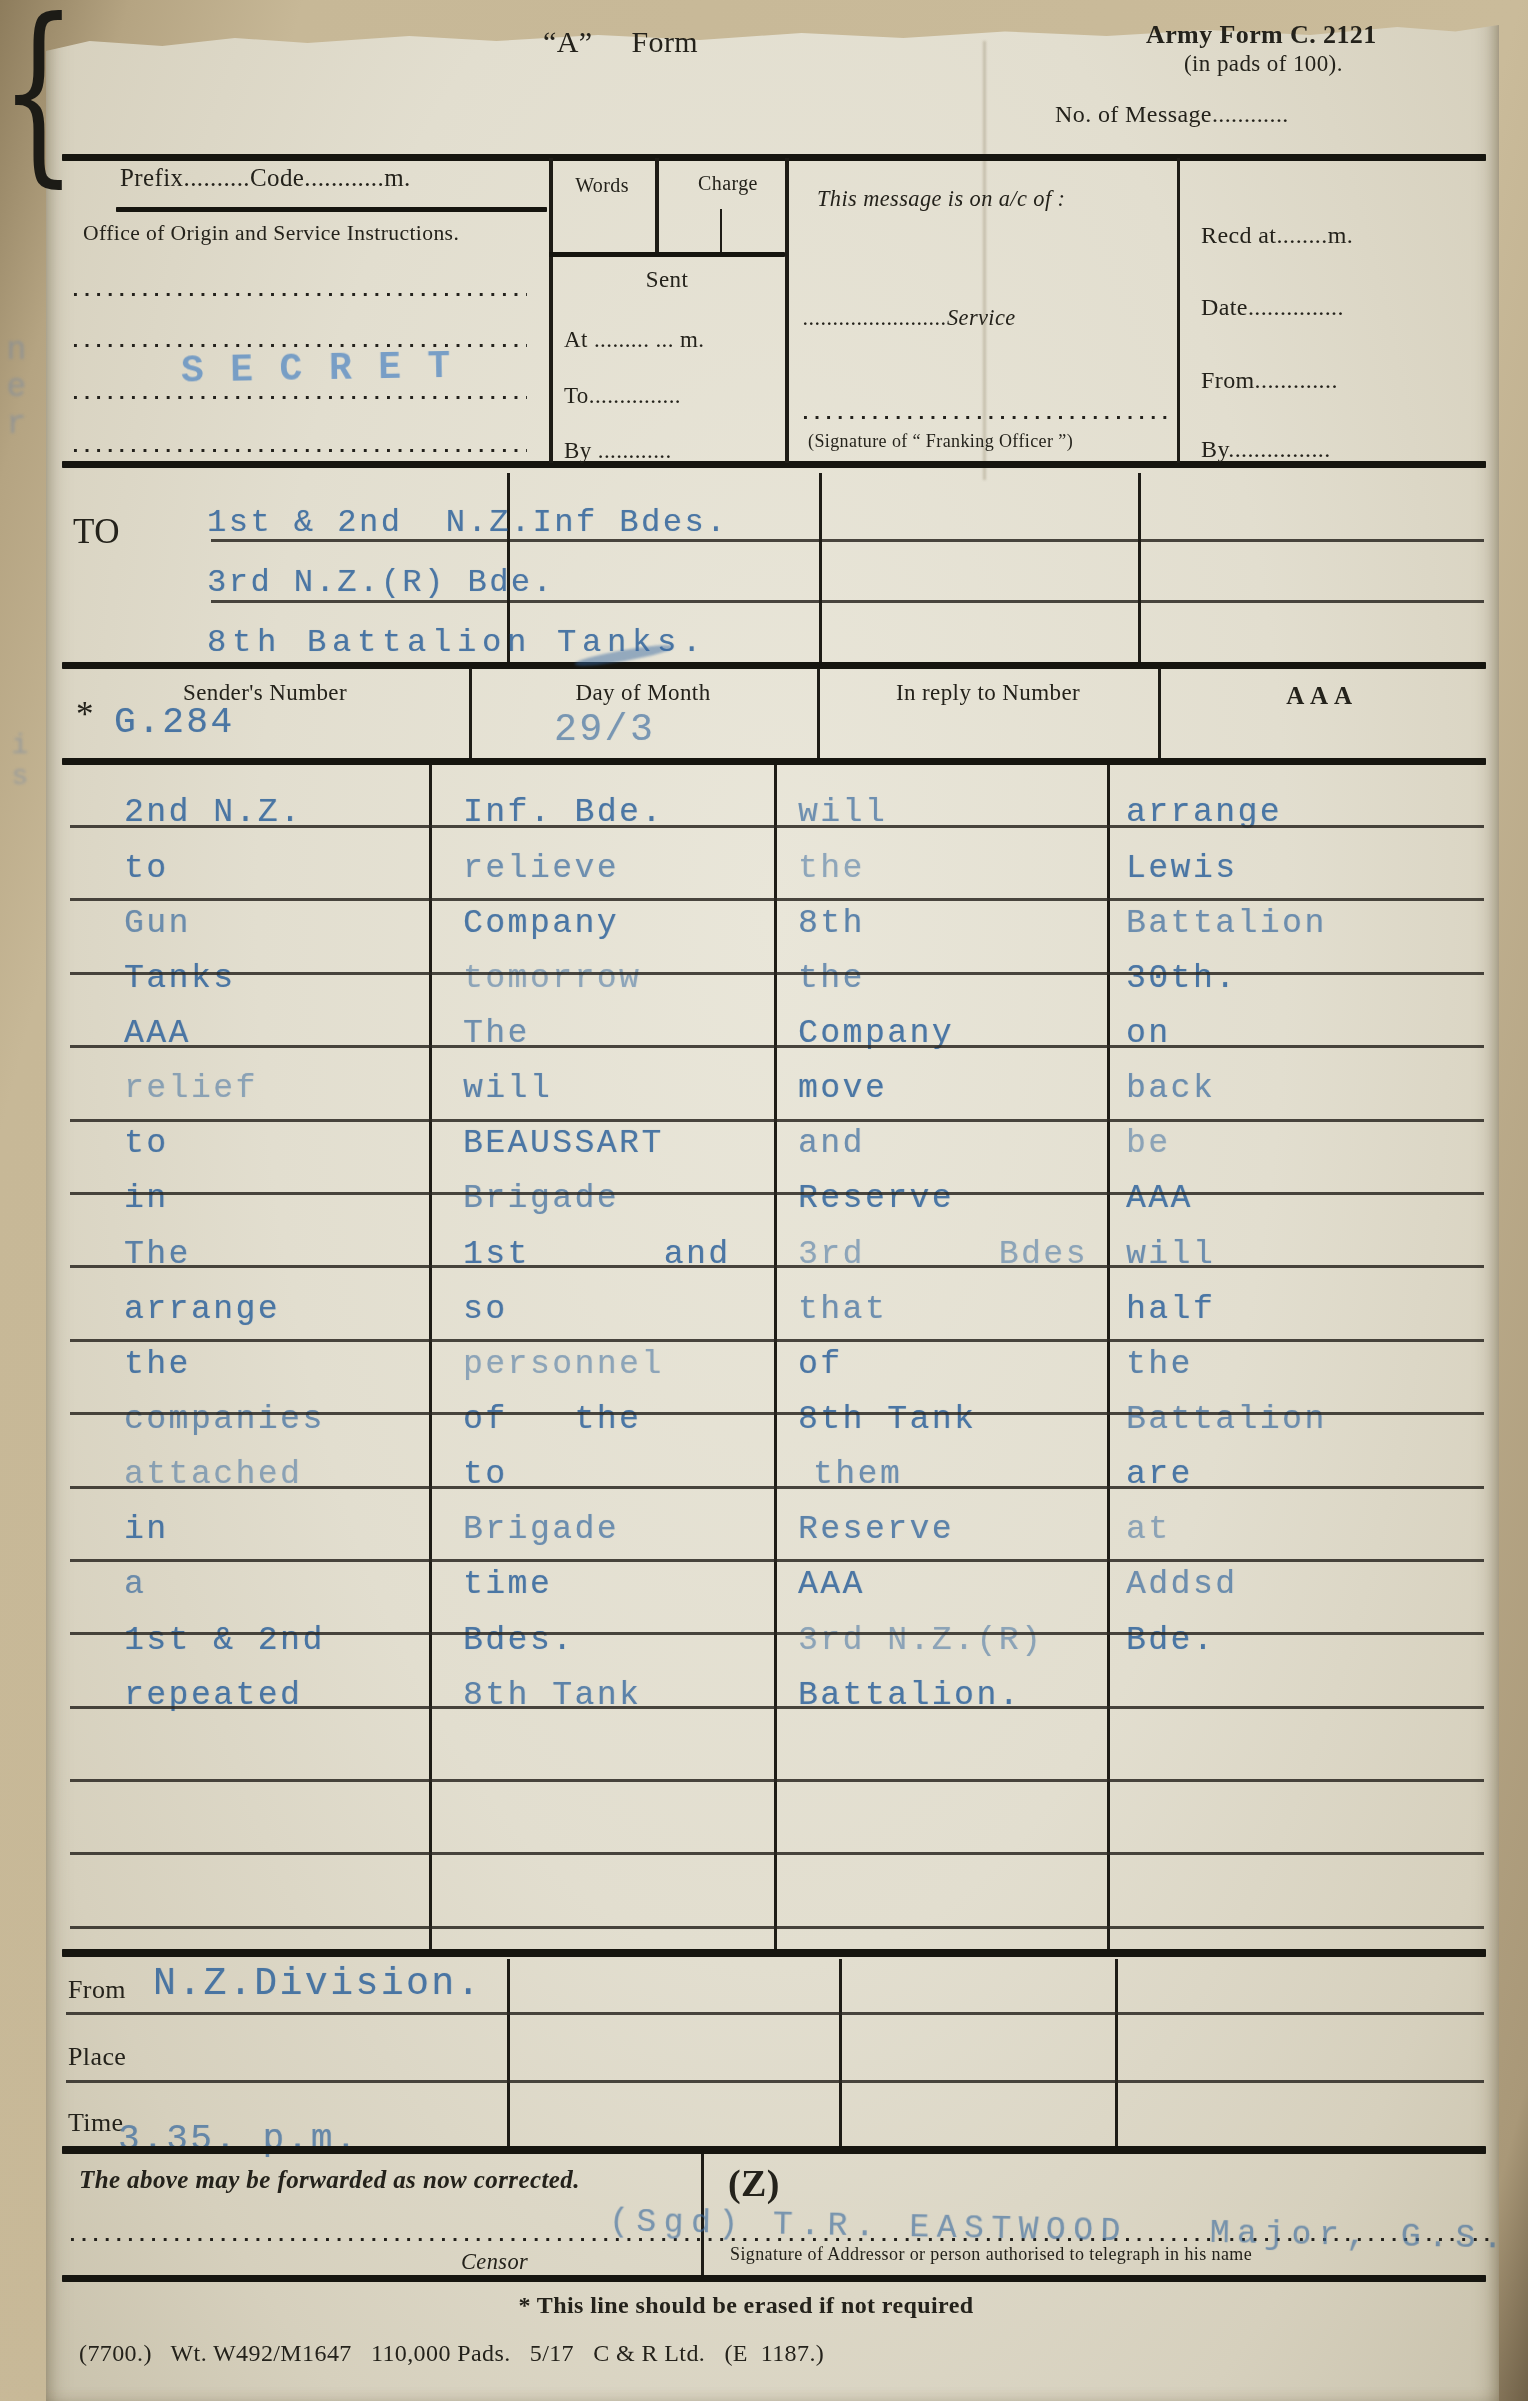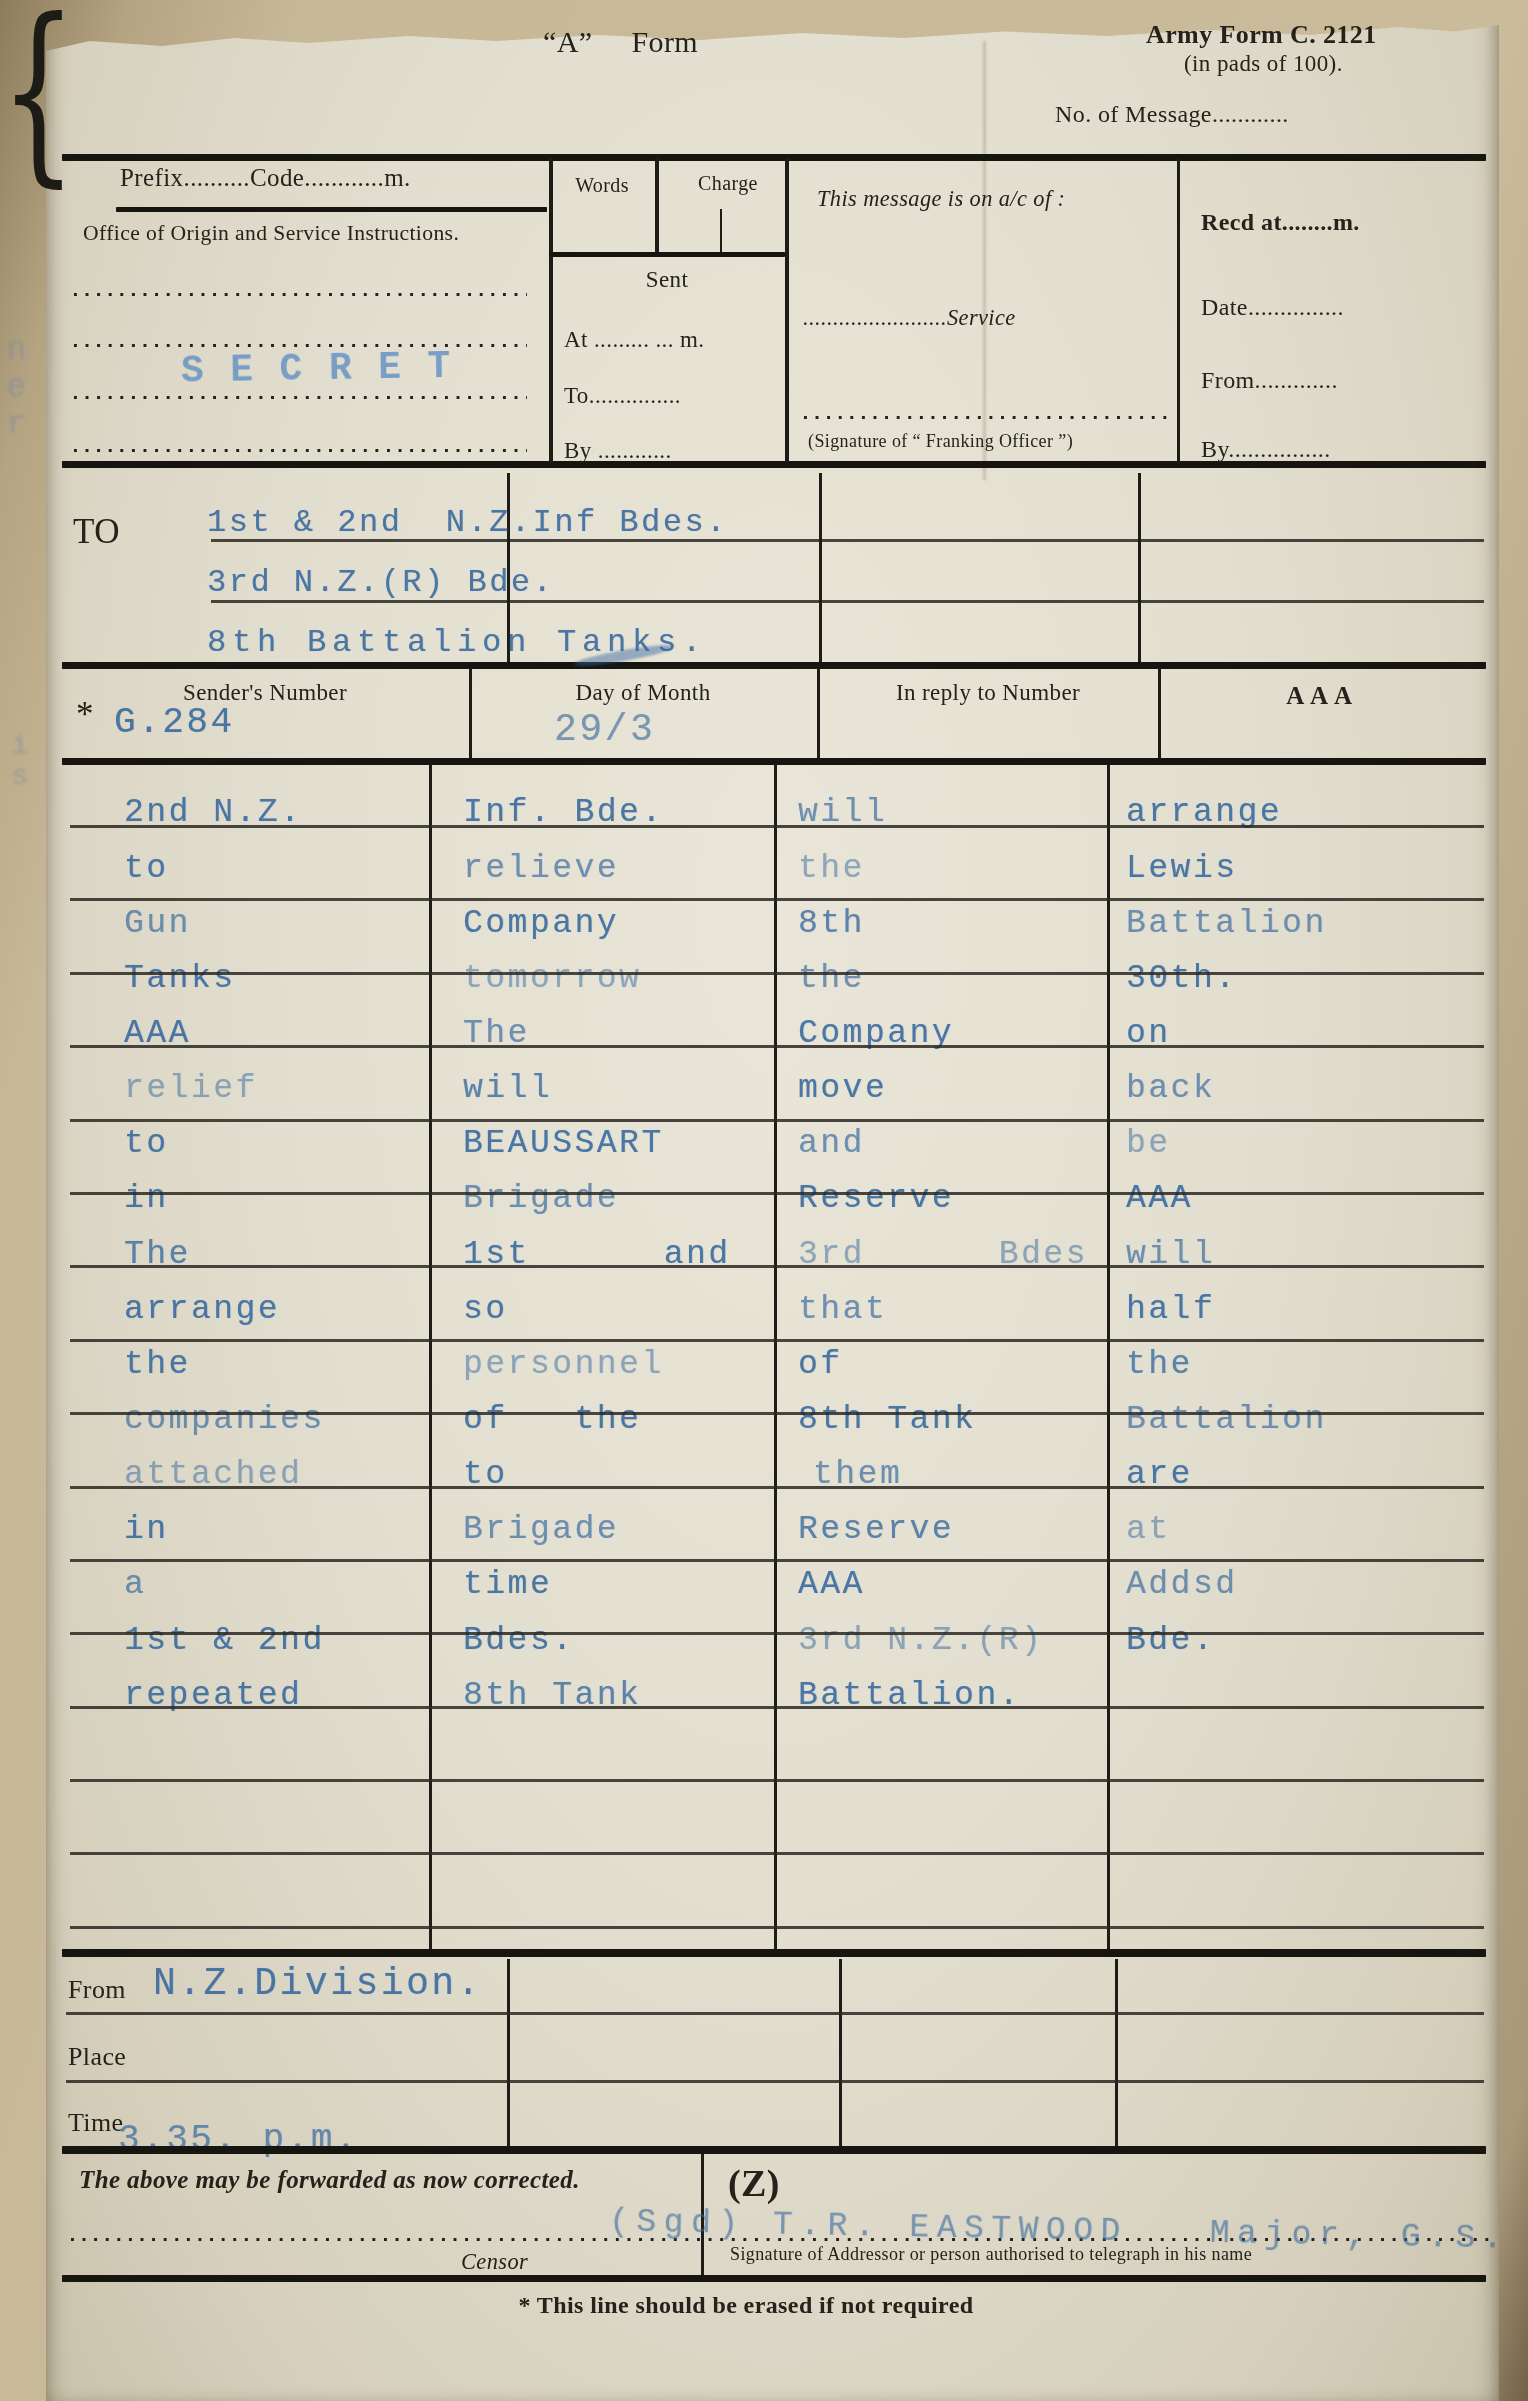--- a/index.html
+++ b/index.html
@@ -82,21 +82,21 @@
   <div class="printed center" style="left:549px; top:267px; width:236px; font-size:23px;">Sent</div>
   <div class="printed" style="left:564px; top:327px; font-size:23px;">At ......... ... m.</div>
   <div class="printed" style="left:564px; top:383px; font-size:23px;">To...............</div>
   <div class="printed" style="left:564px; top:438px; font-size:23px;">By ............</div>
 
   <div class="printed italic" style="left:817px; top:186px; font-size:22.4px;">This message is on a/c of :</div>
   <div class="printed italic" style="left:803px; top:305px; font-size:22.4px;">........................Service</div>
   <div class="dotline" style="left:803px; top:415px; width:365px;"></div>
   <div class="printed" style="left:808px; top:431px; font-size:18px;">(Signature of “ Franking Officer ”)</div>
 
-  <div class="printed" style="left:1201px; top:209px; font-size:24px;font-weight:bold;">Recd at........m.</div>
+  <div class="printed" style="left:1201px; top:222px; font-size:24px;">Recd at........m.</div>
   <div class="printed" style="left:1201px; top:294px; font-size:24px;">Date...............</div>
   <div class="printed" style="left:1201px; top:367px; font-size:24px;">From.............</div>
   <div class="printed" style="left:1201px; top:436px; font-size:24px;">By................</div>
 
   <div class="printed" style="left:73px; top:512px; font-size:35px;">TO</div>
   <div class="brace">{</div>
   <div class="rule" style="left:211px; top:539px; width:1273px;"></div>
   <div class="rule" style="left:211px; top:600px; width:1273px;"></div>
   <div class="vline" style="left:507px;  top:473px; height:191px;"></div>
   <div class="vline" style="left:819px;  top:473px; height:191px;"></div>
@@ -224,14 +224,15 @@
   <div class="printed italic bold" style="left:79px; top:2166px; font-size:25px;">The above may be forwarded as now corrected.</div>
   <div class="vline" style="left:701px; top:2154px; height:123px;"></div>
   <div class="printed bold" style="left:728px; top:2161px; font-size:38px;">(Z)</div>
   <div class="dotline" style="left:70px; top:2237px; width:1422px;"></div>
   <div class="printed italic" style="left:461px; top:2249px; font-size:22.4px;">Censor</div>
   <div class="printed" style="left:730px; top:2244px; font-size:18px;">Signature of Addressor or person authorised to telegraph in his name</div>
   <div class="typed" style="left:609px; top:2212px; font-size:33px; letter-spacing:7.5px; opacity:.6; transform:rotate(1.1deg);">(Sgd) T.R. EASTWOOD   Major, G.S.</div>
   <div class="thick" style="left:62px; top:2275px; width:1424px;"></div>
 
   <div class="printed bold center" style="left:431px; top:2292px; width:630px; font-size:24px;">* This line should be erased if not required</div>
+  <div class="printed" style="left:79px; top:2340px; font-size:24px;">(7700.)   Wt. W492/M1647   110,000 Pads.   5/17   C &amp; R Ltd.   (E  1187.)</div>
 </div>
 
 
 </body></html>

